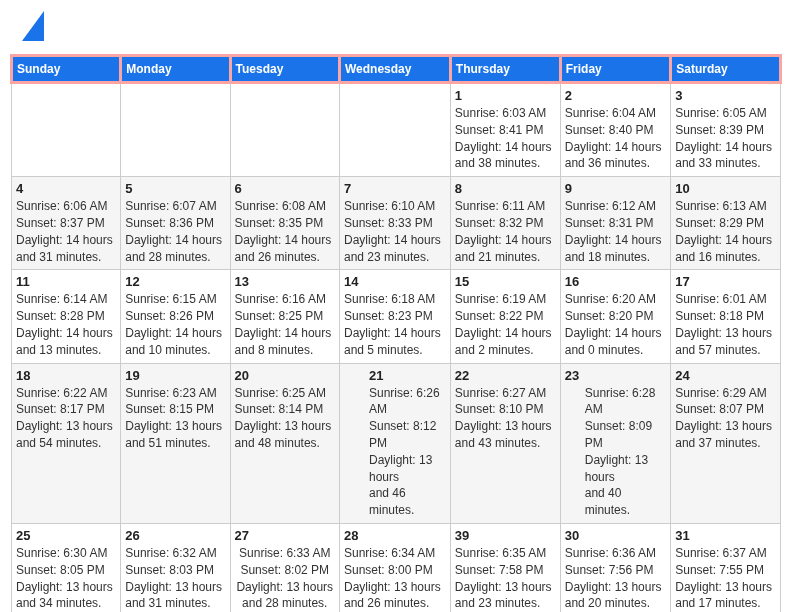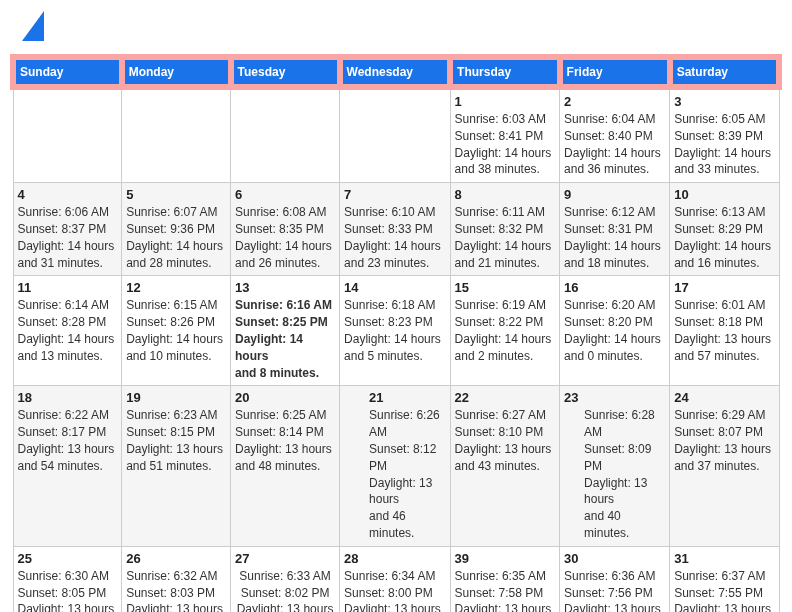--- a/index.html
+++ b/index.html
@@ -46,21 +46,21 @@
       width: 100%;
       border-collapse: collapse;
       font-size: 11px;
     }
     .calendar thead th {
       background: #1a73e8;
       color: #fff;
       padding: 5px 4px;
       text-align: left;
       font-size: 12px;
-      border: 6px solid #fca5a5;
+      border: 3px solid #fca5a5;
     }
     .calendar tbody td {
       border: 1px solid #ccc;
       vertical-align: top;
       padding: 4px;
       height: 90px;
       width: 113px;
       color: #333;
       background: #fff;
     }
@@ -149,21 +149,21 @@
         <td style="background: rgb(245, 245, 245);">
           <div class="day-number">4</div>
           <div class="day-info" style="white-space: pre-line;">Sunrise: 6:06 AM
 Sunset: 8:37 PM
 Daylight: 14 hours
 and 31 minutes.</div>
         </td>
         <td style="background: rgb(245, 245, 245);">
           <div class="day-number">5</div>
           <div class="day-info" style="white-space: pre-line;">Sunrise: 6:07 AM
-Sunset: 9:36 PM
+Sunset: 8:36 PM
 Daylight: 14 hours
 and 28 minutes.</div>
         </td>
         <td style="background: rgb(245, 245, 245);">
           <div class="day-number">6</div>
           <div class="day-info" style="white-space: pre-line;">Sunrise: 6:08 AM
 Sunset: 8:35 PM
 Daylight: 14 hours
 and 26 minutes.</div>
         </td>
@@ -206,21 +206,21 @@
         </td>
         <td>
           <div class="day-number">12</div>
           <div class="day-info" style="white-space: pre-line;">Sunrise: 6:15 AM
 Sunset: 8:26 PM
 Daylight: 14 hours
 and 10 minutes.</div>
         </td>
         <td>
           <div class="day-number">13</div>
-          <div class="day-info" style="white-space: pre-line; font-weight: bold;">Sunrise: 6:16 AM
+          <div class="day-info" style="white-space: pre-line;">Sunrise: 6:16 AM
 Sunset: 8:25 PM
 Daylight: 14 hours
 and 8 minutes.</div>
         </td>
         <td>
           <div class="day-number">14</div>
           <div class="day-info" style="white-space: pre-line;">Sunrise: 6:18 AM
 Sunset: 8:23 PM
 Daylight: 14 hours
 and 5 minutes.</div>

